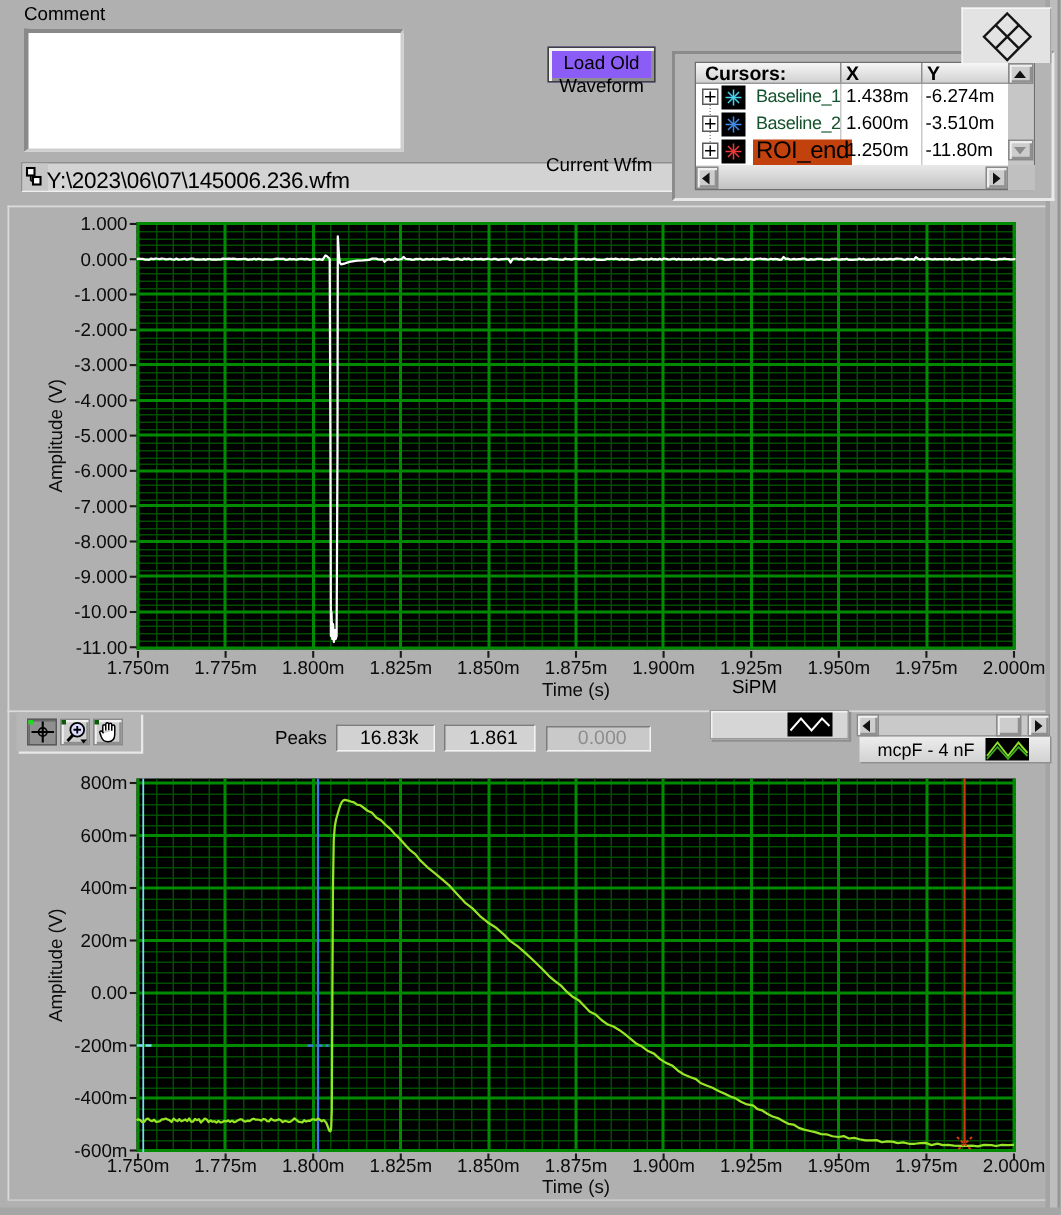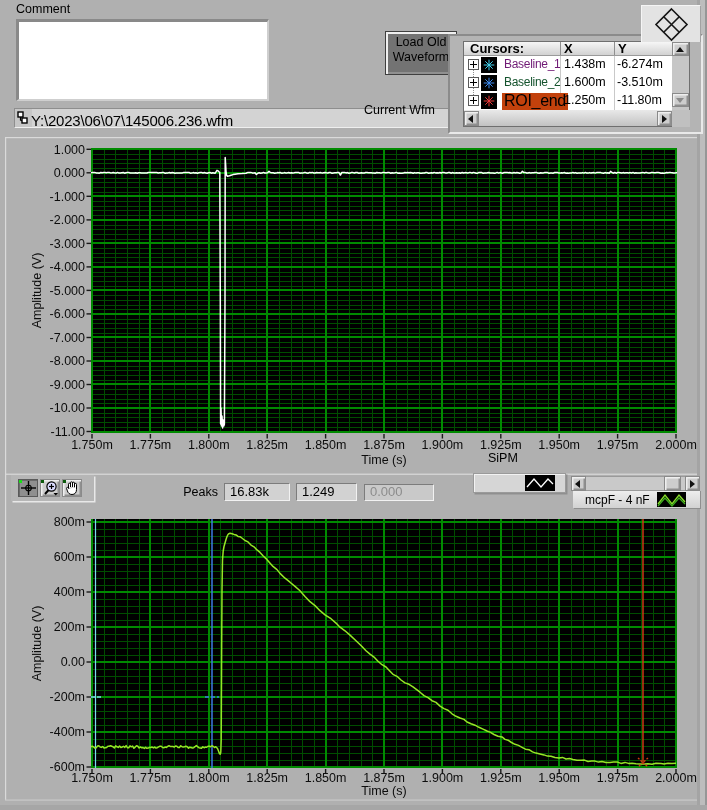--- a/index.html
+++ b/index.html
@@ -1,19 +1,19 @@
 <!DOCTYPE html>
 <html><head><meta charset="utf-8"><style>
 * { margin:0; padding:0; box-sizing:border-box; }
 body { width:707px; height:810px; position:relative; overflow:hidden;
   font-family:"Liberation Sans", sans-serif; background:#b0b0b0; }
 .lab { position:absolute; font-size:12.5px; color:#000; white-space:nowrap; }
 .numbox { position:absolute; background:#d2d2d2; border-top:1.5px solid #7c7c7c; border-left:1.5px solid #7c7c7c;
   border-bottom:1.5px solid #f2f2f2; border-right:1.5px solid #f2f2f2; font-size:13px; color:#000;
-  padding-left:5px; }
+  padding-left:5px;text-align:center; }
 .btn3d { position:absolute; background:#cdcdcd; border:1px solid #8a8a8a;
   box-shadow:inset 1.5px 1.5px 0 #efefef, inset -1.5px -1.5px 0 #8f8f8f; }
 </style></head>
 <body>
 <svg width="707" height="810" viewBox="0 0 707 810" style="position:absolute;left:0;top:0">
 <rect x="0" y="0" width="707" height="810" fill="#b0b0b0"></rect>
 <rect x="5" y="137" width="696" height="1.2" fill="#dadada"></rect>
 <rect x="5" y="137" width="1.2" height="337" fill="#dadada"></rect>
 <rect x="5" y="473.6" width="696" height="1.2" fill="#dadada"></rect>
 <rect x="5" y="474" width="1.2" height="326" fill="#dadada"></rect>
@@ -331,21 +331,21 @@
   border-top:1px solid #8e8e8e;border-left:1px solid #8e8e8e;border-right:1px solid #efefef;border-bottom:1px solid #efefef"></div>
 <div style="position:absolute;left:15px;top:109px;width:17px;height:18px;background:#c6c6c6"></div>
 <svg style="position:absolute;left:17px;top:111px" width="13" height="14">
     <rect x="1" y="1" width="5" height="5" fill="#fff" stroke="#000" stroke-width="1.4"></rect>
     <rect x="5" y="7" width="5" height="5" fill="#fff" stroke="#000" stroke-width="1.4"></rect>
     <line x1="3.5" y1="6" x2="3.5" y2="9.5" stroke="#000" stroke-width="1.2"></line>
     <line x1="3.5" y1="9.5" x2="5" y2="9.5" stroke="#000" stroke-width="1.2"></line>
   </svg>
 <div class="lab" style="left:31px;top:112px;font-size:15px;letter-spacing:-0.2px">Y:\2023\06\07\145006.236.wfm</div>
 
-<div style="position:absolute;left:385px;top:31px;width:72px;height:44px;background:#737373;border:1px solid #3f3f3f;
+<div style="position:absolute;left:365px;top:31px;width:72px;height:24px;background:#8b5cf6;border:1px solid #3f3f3f;
   box-shadow:inset 2px 2px 0 #f0f0f0, inset -2px -2px 0 #909090;text-align:center;font-size:12.5px;line-height:15px;padding-top:3px">Load Old<br>Waveform</div>
 
 <div class="lab" style="left:364px;top:103px">Current Wfm</div>
 
 <div style="position:absolute;left:641px;top:5px;width:60px;height:37px;background:#e3e3e3;border-left:1px solid #f5f5f5;border-top:1px solid #f5f5f5;border-right:1px solid #a2a2a2;z-index:6"></div>
 <svg style="position:absolute;left:641px;top:5px;z-index:7" width="60" height="37" viewBox="0 0 60 37">
 <g stroke="#161616" stroke-width="1.6" fill="none">
 <path d="M30.5 4 L46 19.5 L30.5 35 L15 19.5 Z"></path>
 <path d="M22.75 11.75 L38.25 27.25 M38.25 11.75 L22.75 27.25"></path>
 </g>
@@ -371,21 +371,21 @@
     <line x1="5.5" y1="2" x2="5.5" y2="9" stroke="#000" stroke-width="1"></line>
   </svg>
   <div style="position:absolute;left:481px;top:57px;width:16px;height:16px;background:#000"></div>
   <svg style="position:absolute;left:481px;top:57px" width="16" height="16">
     <line x1="2.7" y1="8.0" x2="13.3" y2="8.0" stroke="#45d4f2" stroke-width="1.0"></line>
     <line x1="4.3" y1="4.3" x2="11.7" y2="11.7" stroke="#45d4f2" stroke-width="1.0"></line>
     <line x1="8.0" y1="2.7" x2="8.0" y2="13.3" stroke="#45d4f2" stroke-width="1.0"></line>
     <line x1="11.7" y1="4.3" x2="4.3" y2="11.7" stroke="#45d4f2" stroke-width="1.0"></line>
     <circle cx="8" cy="8" r="0.8" fill="#45d4f2"></circle>
   </svg>
-  <div style="position:absolute;left:502px;top:57px;height:15px;font-size:12px;letter-spacing:-0.3px;line-height:15px;padding:0 2px;color:#701a75">Baseline_1</div>
+  <div style="position:absolute;left:502px;top:57px;height:15px;font-size:12px;letter-spacing:-0.3px;line-height:15px;padding:0 2px;color:#14532d">Baseline_1</div>
   <div style="position:absolute;left:564px;top:57px;font-size:12.5px;line-height:15px;color:#000">1.438m</div>
   <div style="position:absolute;left:617px;top:57px;font-size:12.5px;line-height:15px;color:#000">-6.274m</div>
   <div style="position:absolute;left:468px;top:77px;width:11px;height:11px;background:#fff;border:1px solid #5a5a5a;box-sizing:border-box"></div>
   <svg style="position:absolute;left:468px;top:77px" width="11" height="11">
     <line x1="2" y1="5.5" x2="9" y2="5.5" stroke="#000" stroke-width="1"></line>
     <line x1="5.5" y1="2" x2="5.5" y2="9" stroke="#000" stroke-width="1"></line>
   </svg>
   <div style="position:absolute;left:481px;top:75px;width:16px;height:16px;background:#000"></div>
   <svg style="position:absolute;left:481px;top:75px" width="16" height="16">
     <line x1="2.7" y1="8.0" x2="13.3" y2="8.0" stroke="#3f8cf0" stroke-width="1.0"></line>
@@ -449,21 +449,21 @@
 <div class="btn3d" style="left:62px;top:479px;width:20px;height:18px"></div>
 <div style="position:absolute;left:63.5px;top:480px"><svg width="17" height="16" viewBox="0 0 17 16">
       <g stroke="#000" stroke-width="1" fill="#fff">
         <path d="M4.5 8 V4.2 a1 1 0 0 1 2 0 V7 M6.5 7 V2.8 a1 1 0 0 1 2 0 V6.8 M8.5 6.8 V3.2 a1 1 0 0 1 2 0 V7.2 M10.5 7.2 V4.4 a1 1 0 0 1 2 0 V9.5 c0 3-1.5 5-4.5 5 -2.6 0-4-1.6-4.6-3.6 L2.6 8.6 c-.5-1 .8-1.8 1.5-.9 l.9 1.2"></path>
       </g>
     </svg></div>
 <div style="position:absolute;left:63px;top:480px;width:3px;height:3px;background:#0a5a0a"></div>
 
 <div class="lab" style="left:150px;top:485px;width:68px;text-align:right">Peaks</div>
 <div class="numbox" style="left:224px;top:483px;width:66px;height:18px;line-height:15px">16.83k</div>
-<div class="numbox" style="left:296px;top:483px;width:61px;height:18px;line-height:15px">1.249</div>
+<div class="numbox" style="left:296px;top:483px;width:61px;height:18px;line-height:15px">1.861</div>
 <div class="numbox" style="left:364px;top:484px;width:70px;height:17px;line-height:14px;color:#8c8c8c;background:#c9c9c9">0.000</div>
 
 <div style="position:absolute;left:473px;top:473px;width:93px;height:20px;background:#d6d6d6;border:1px solid #9a9a9a;box-shadow:inset 1px 1px 0 #f2f2f2, 1.5px 1.5px 0 #8f8f8f"></div>
 <div class="lab" style="left:488px;top:451px">SiPM</div>
 <div style="position:absolute;left:525px;top:475px;width:30px;height:16px;background:#000"></div>
 <svg style="position:absolute;left:525px;top:475px" width="30" height="16">
     <polyline points="2,12 9,4 16,12 23,4 28,9" fill="none" stroke="#fff" stroke-width="1.3"></polyline>
   </svg>
 
 <div style="position:absolute;left:573px;top:490px;width:127px;height:18px;background:linear-gradient(#efefef,#d2d2d2);box-shadow:1px 1px 0 #8f8f8f"></div>

